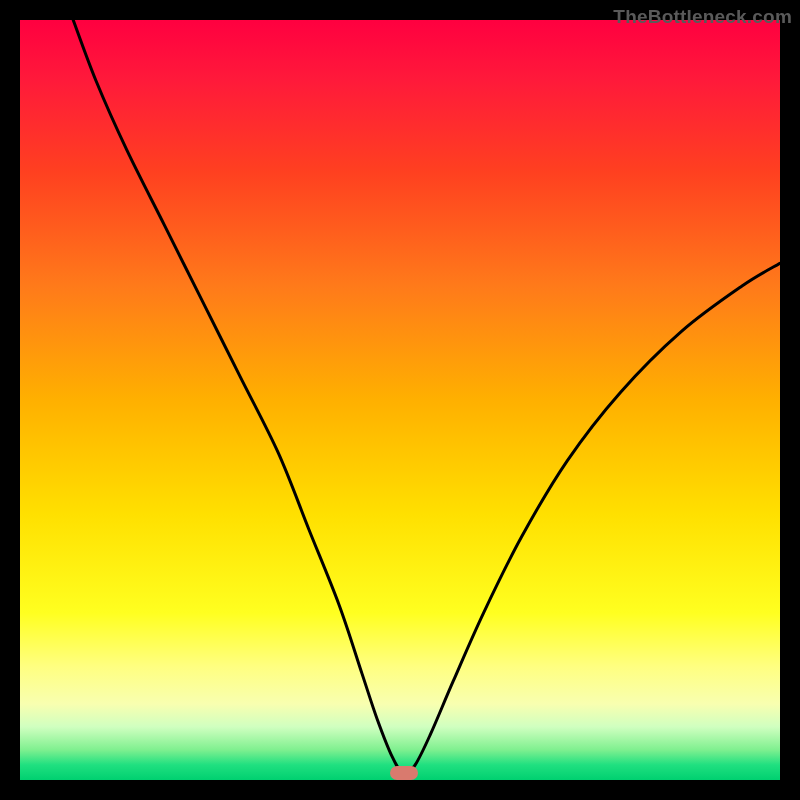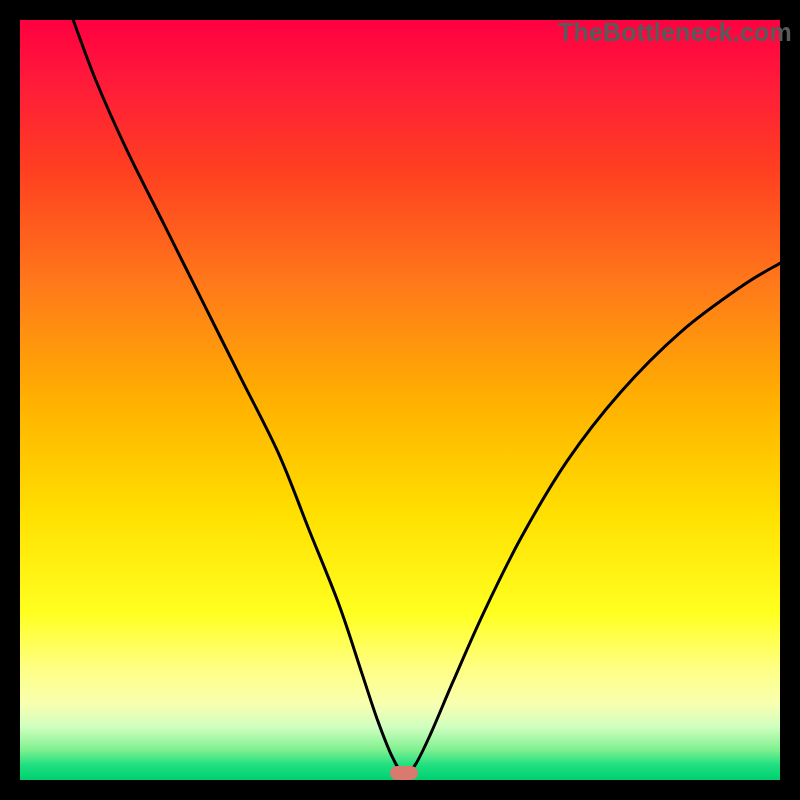--- a/index.html
+++ b/index.html
@@ -53,24 +53,24 @@
   .marker {
     position: absolute;
     width: 28px;
     height: 14px;
     border-radius: 7px;
     background: #d97a6e;
     transform: translate(-50%, -50%);
   }
   .watermark {
     position: absolute;
-    top: 18px;
+    top: 6px;
     right: 8px;
     font-family: Arial, Helvetica, sans-serif;
-    font-size: 25px;
+    font-size: 19px;
     font-weight: 600;
     color: #5a5a5a;
     letter-spacing: 0.2px;
     user-select: none;
     z-index: 10;
   }
 </style>
 </head>
 <body>
 

